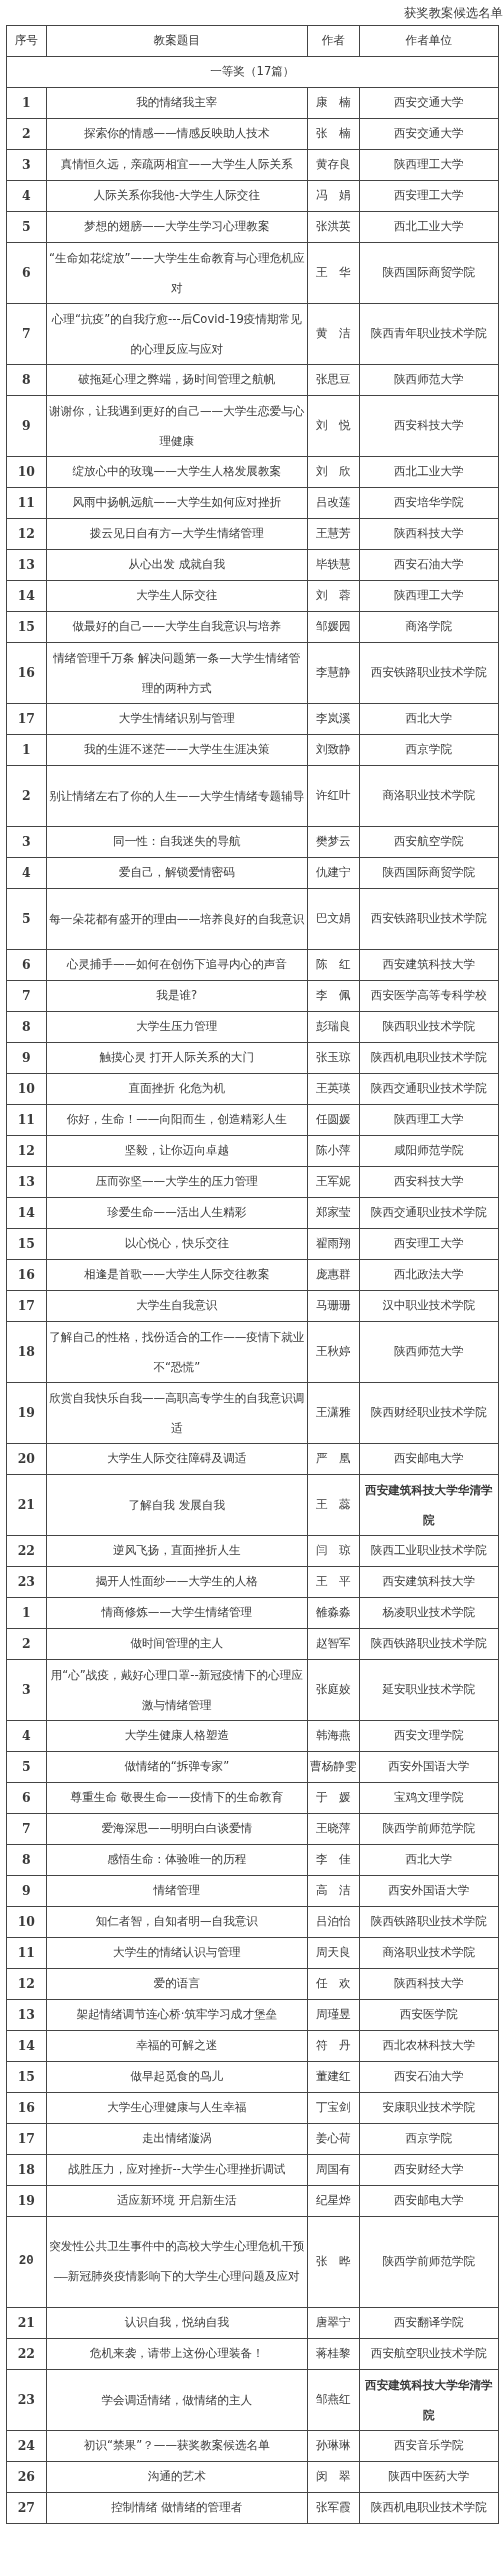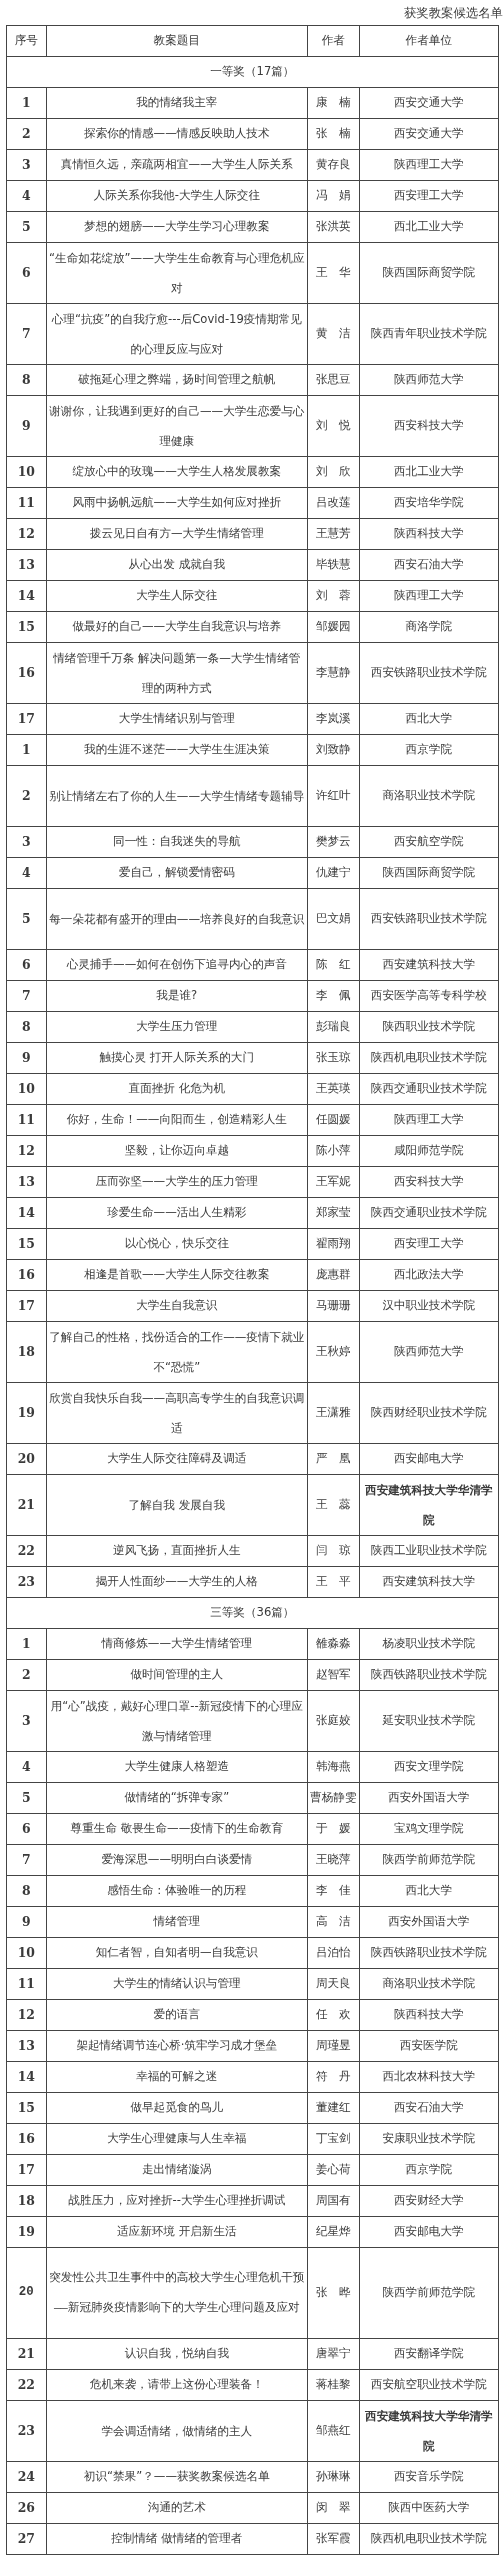--- a/index.html
+++ b/index.html
@@ -308,23 +308,20 @@
         <td class="title-cell">逆风飞扬，直面挫折人生</td>
         <td class="author-cell">闫　琼</td>
         <td class="unit-cell">陕西工业职业技术学院</td>
       </tr>
       <tr class="row">
         <td class="no">23</td>
         <td class="title-cell">揭开人性面纱——大学生的人格</td>
         <td class="author-cell">王　平</td>
         <td class="unit-cell">西安建筑科技大学</td>
       </tr>
-      <tr class="sec">
-        <td colspan="4">三等奖（36篇）</td>
-      </tr>
       <tr class="row">
         <td class="no">1</td>
         <td class="title-cell">情商修炼——大学生情绪管理</td>
         <td class="author-cell">雒淼淼</td>
         <td class="unit-cell">杨凌职业技术学院</td>
       </tr>
       <tr class="row">
         <td class="no">2</td>
         <td class="title-cell">做时间管理的主人</td>
         <td class="author-cell">赵智军</td>

